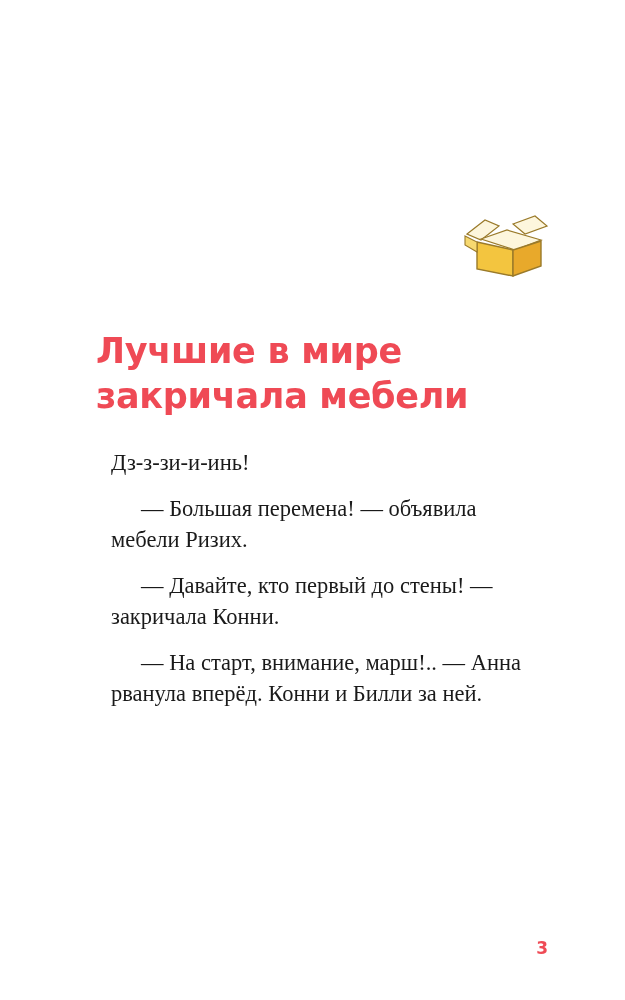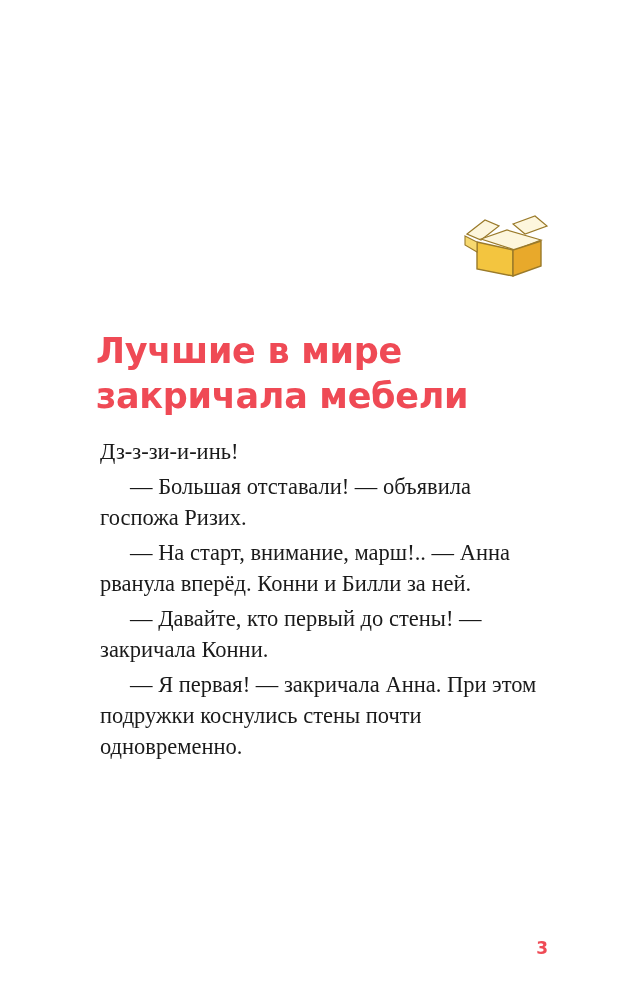--- a/index.html
+++ b/index.html
@@ -50,21 +50,21 @@
     left: 96px;
     top: 432px;
     width: 452px;
     font-family: "Liberation Serif", serif;
     font-size: 22.5px;
     line-height: 31px;
     color: #1a1a1a;
     text-align: left;
   }
   .body-text p {
-    margin: 4px;
+    margin: 15px;
     text-indent: 0;
   }
   .body-text p.indent {
     text-indent: 30px;
   }
   
   .page-number {
     position: absolute;
     left: 0;
     top: 938px;
@@ -98,21 +98,20 @@
     </svg>
   </div>
 
   <h1 class="chapter-title">
     <span class="line">Лучшие в мире</span>
     <span class="line">закричала мебели</span>
   </h1>
 
   <div class="body-text">
     <p>Дз-з-зи-и-инь!</p>
-    <p class="indent">— Большая отставали! — объявила госпожа Ризих.</p>
+    <p class="indent">— Большая перемена! — объявила мебели Ризих.</p>
+    <p class="indent">— Давайте, кто первый до стены! — закричала Конни.</p>
     <p class="indent">— На старт, внимание, марш!.. — Анна рванула вперёд. Конни и Билли за ней.</p>
-    <p class="indent">— Давайте, кто первый до стены! — закричала Конни.</p>
-    <p class="indent">— Я первая! — закричала Анна. При этом подружки коснулись стены почти одновременно.</p>
   </div>
 
   <div class="page-number">3</div>
 
 </div>
 
 </body></html>

